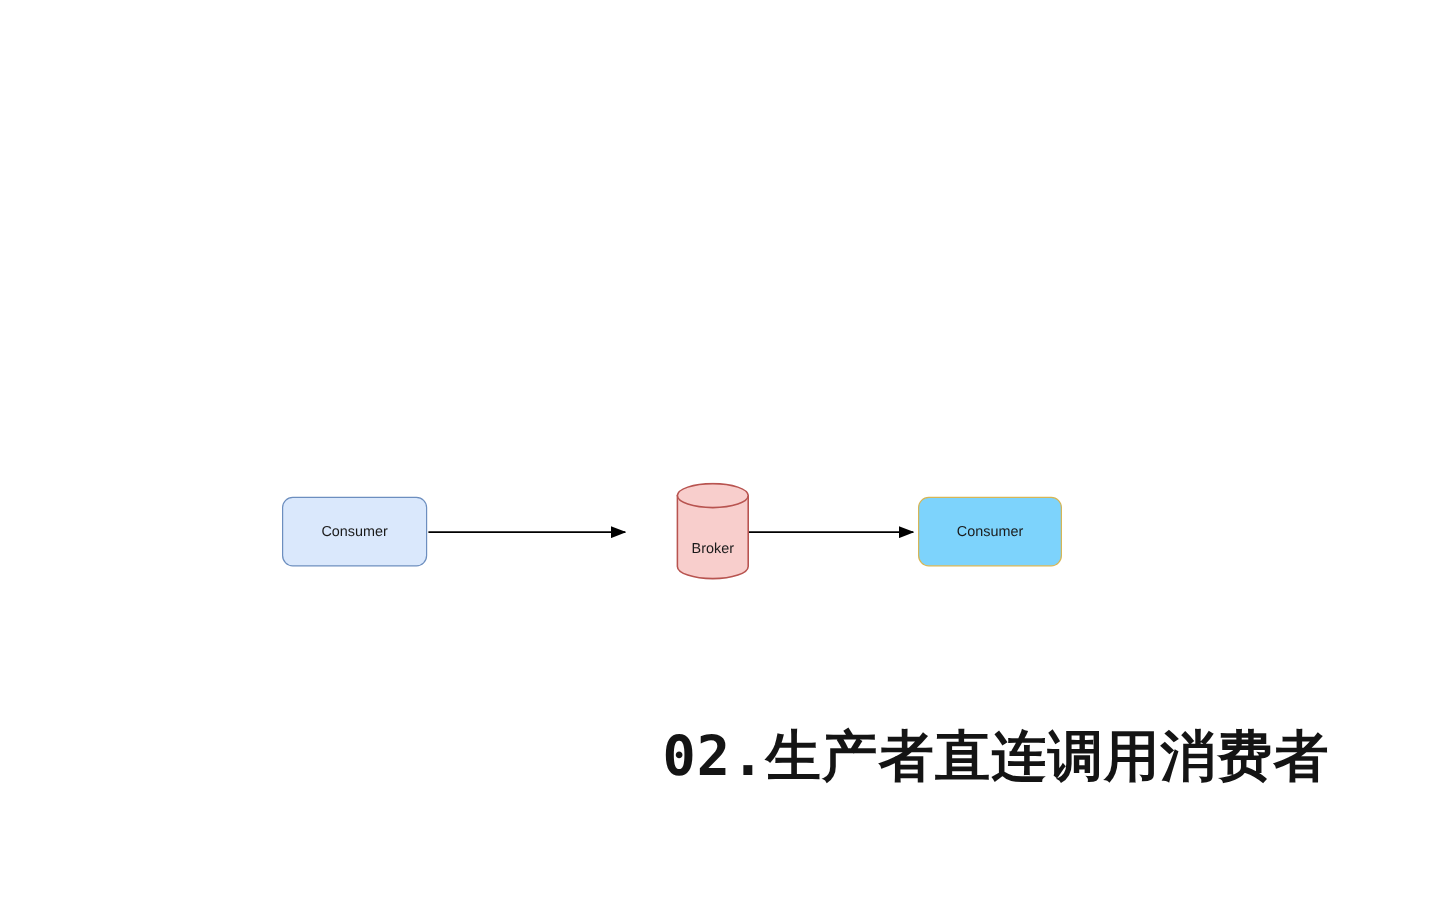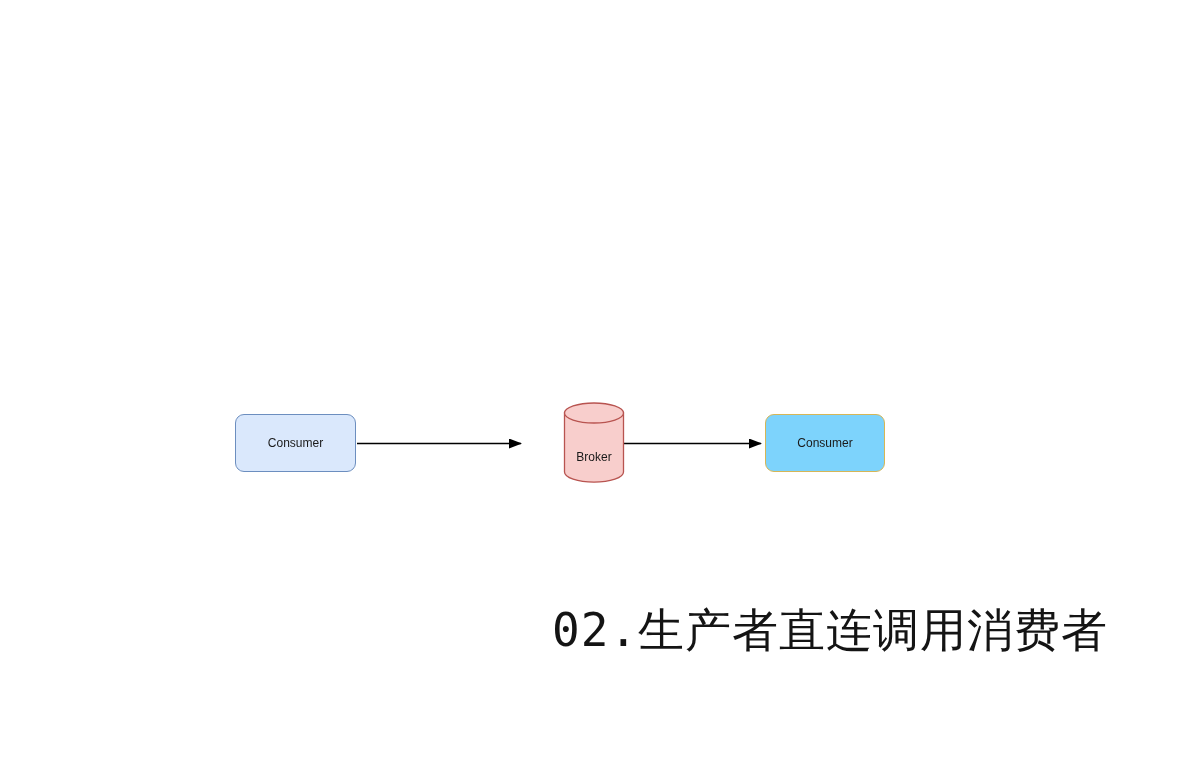--- a/index.html
+++ b/index.html
@@ -22,21 +22,21 @@
     line-height: 1.2;
     color: #111111;
     letter-spacing: 2px;
     white-space: nowrap;
   }
   .caption {
     position: absolute;
     left: 552px;
     top: 600px;
     font-size: 46px;
-    font-weight: normal;
+    font-weight: bold;
     color: #141414;
     letter-spacing: 1px;
     white-space: nowrap;
   }
   .diagram { position: absolute; inset: 0; }
   .edges-layer {
     position: absolute;
     left: 0; top: 0;
     width: 1200px; height: 765px;
     pointer-events: none;

